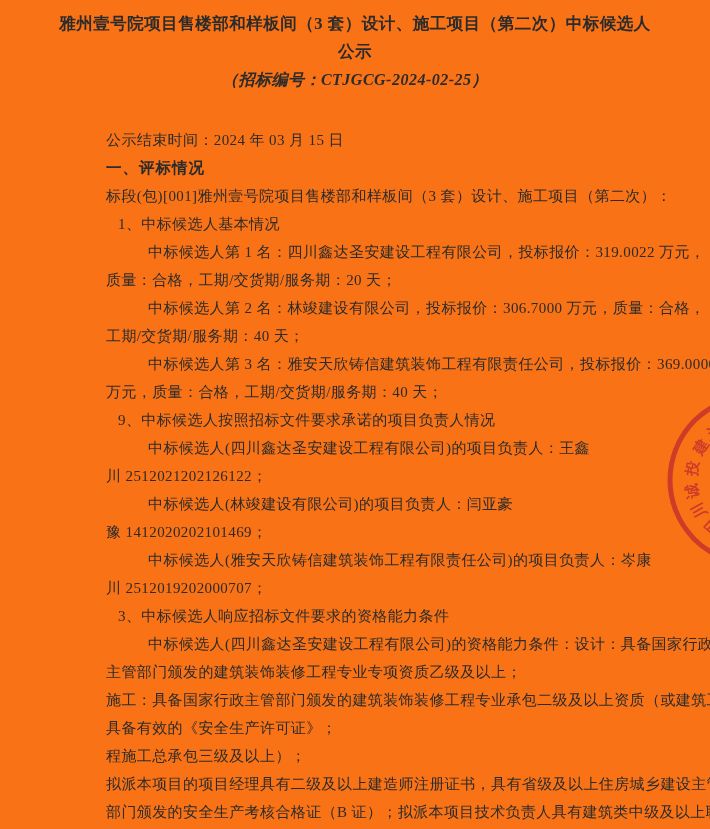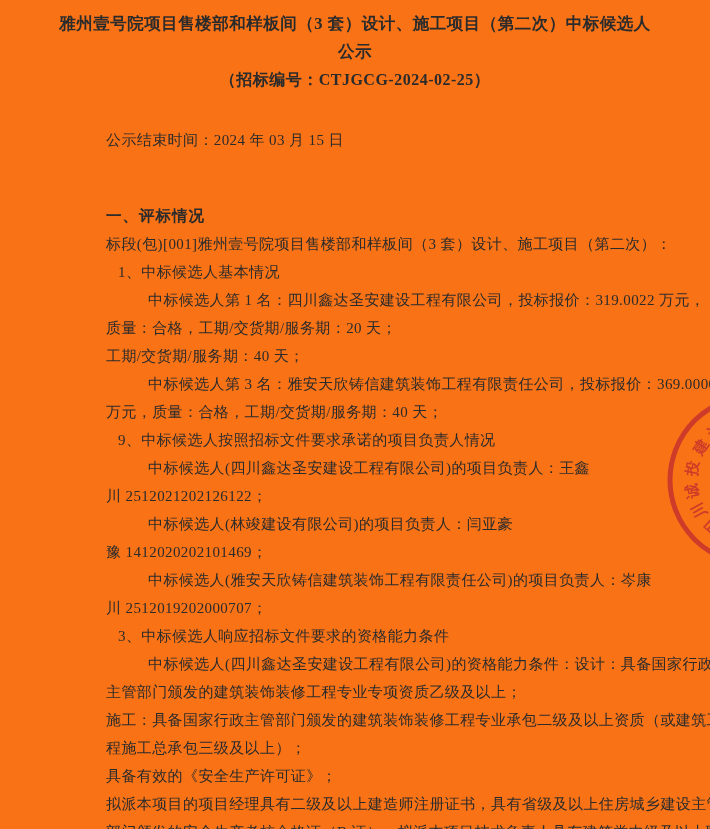--- a/index.html
+++ b/index.html
@@ -19,41 +19,41 @@
   }
   .doc-header .t-line {
     line-height: 28px;
     font-size: 16.5px;
     font-weight: 600;
     letter-spacing: 0.5px;
     white-space: nowrap;
   }
   .doc-header .t-line.tender {
     font-size: 16px;
+    font-style: italic;
   }
   .doc-body {
     margin-top: 32px;
     padding-left: 106px;
     padding-right: 60px;
   }
   .doc-body .line {
     height: 28px;
     line-height: 28px;
     font-size: 15px;
     letter-spacing: 0.4px;
     white-space: nowrap;
   }
   .doc-body .line.item { padding-left: 12px; }
   .doc-body .line.para { padding-left: 42px; }
   .doc-body .line.heading {
     font-family: "Liberation Sans", "DejaVu Sans", sans-serif;
     font-weight: 700;
     font-size: 15.5px;
     letter-spacing: 1px;
-    margin-top: 48px;
   }
   .stamp {
     position: absolute;
     top: 383px;
     right: 0;
     width: 64px;
     height: 190px;
     pointer-events: none;
     opacity: 0.88;
   }
@@ -69,36 +69,37 @@
     <div class="t-line tender">（招标编号：CTJGCG-2024-02-25）</div>
   </div>
 
   <div class="doc-body">
       <div class="line flush">公示结束时间：2024 年 03 月 15 日</div>
       <div class="line flush heading">一、评标情况</div>
       <div class="line flush">标段(包)[001]雅州壹号院项目售楼部和样板间（3 套）设计、施工项目（第二次）：</div>
       <div class="line item">1、中标候选人基本情况</div>
       <div class="line para">中标候选人第 1 名：四川鑫达圣安建设工程有限公司，投标报价：319.0022 万元，</div>
       <div class="line flush">质量：合格，工期/交货期/服务期：20 天；</div>
+      <div class="line para">中标候选人第 2 名：林竣建设有限公司，投标报价：306.7000 万元，质量：合格，</div>
       <div class="line flush">工期/交货期/服务期：40 天；</div>
       <div class="line para">中标候选人第 3 名：雅安天欣铸信建筑装饰工程有限责任公司，投标报价：369.0000</div>
       <div class="line flush">万元，质量：合格，工期/交货期/服务期：40 天；</div>
       <div class="line item">9、中标候选人按照招标文件要求承诺的项目负责人情况</div>
       <div class="line para">中标候选人(四川鑫达圣安建设工程有限公司)的项目负责人：王鑫</div>
       <div class="line flush">川 2512021202126122；</div>
       <div class="line para">中标候选人(林竣建设有限公司)的项目负责人：闫亚豪</div>
       <div class="line flush">豫 1412020202101469；</div>
       <div class="line para">中标候选人(雅安天欣铸信建筑装饰工程有限责任公司)的项目负责人：岑康</div>
       <div class="line flush">川 2512019202000707；</div>
       <div class="line item">3、中标候选人响应招标文件要求的资格能力条件</div>
       <div class="line para">中标候选人(四川鑫达圣安建设工程有限公司)的资格能力条件：设计：具备国家行政</div>
       <div class="line flush">主管部门颁发的建筑装饰装修工程专业专项资质乙级及以上；</div>
       <div class="line flush">施工：具备国家行政主管部门颁发的建筑装饰装修工程专业承包二级及以上资质（或建筑工</div>
+      <div class="line flush">具备有效的《安全生产许可证》；</div>
       <div class="line flush">程施工总承包三级及以上）；</div>
-      <div class="line flush">具备有效的《安全生产许可证》；</div>
       <div class="line flush">拟派本项目的项目经理具有二级及以上建造师注册证书，具有省级及以上住房城乡建设主管</div>
       <div class="line flush">部门颁发的安全生产考核合格证（B 证）；拟派本项目技术负责人具有建筑类中级及以上职</div>
     </div>
 
   <svg class="stamp" viewBox="0 0 64 190" xmlns="http://www.w3.org/2000/svg">
 
     <circle id="seal-ring" cx="108" cy="97" r="84" fill="none" stroke="#c9342c" stroke-width="5"></circle>
     <g id="seal-chars" font-size="15" font-weight="bold" fill="#c9342c" font-family="'Liberation Serif','DejaVu Serif',serif">
         <text x="70.44465000513485" y="48.93134402998996" text-anchor="middle" dominant-baseline="middle" transform="rotate(-38 70.44465000513485 48.93134402998996)" fill="#c9342c">设</text>
         <text x="56.269066134458015" y="64.6749248817745" text-anchor="middle" dominant-baseline="middle" transform="rotate(-58 56.269066134458015 64.6749248817745)" fill="#c9342c">建</text>

